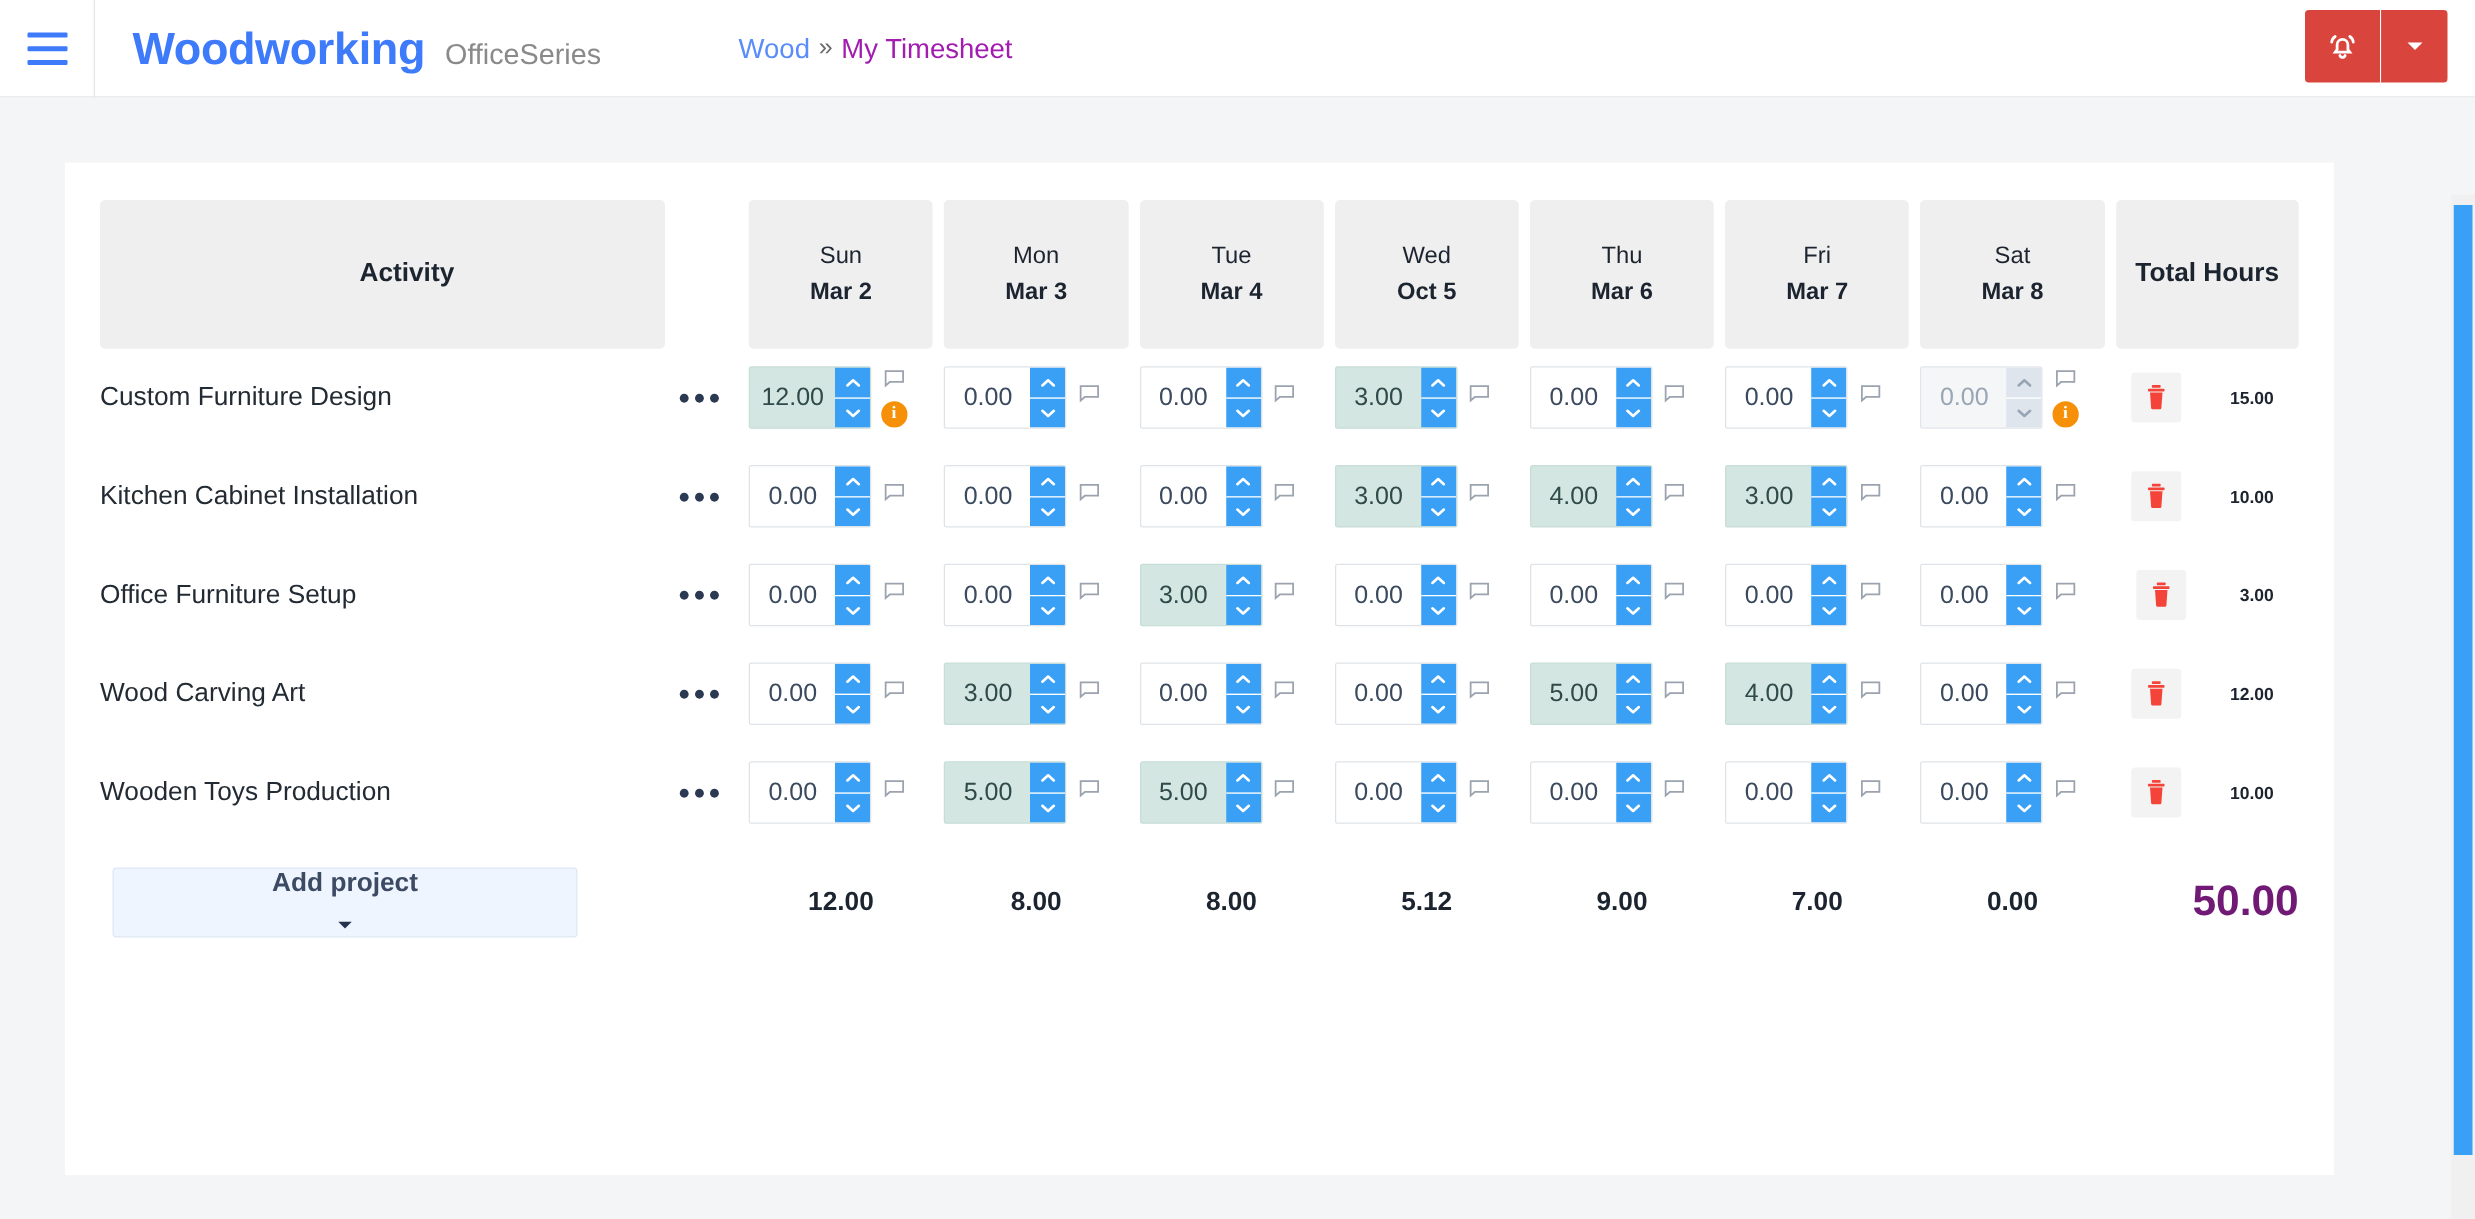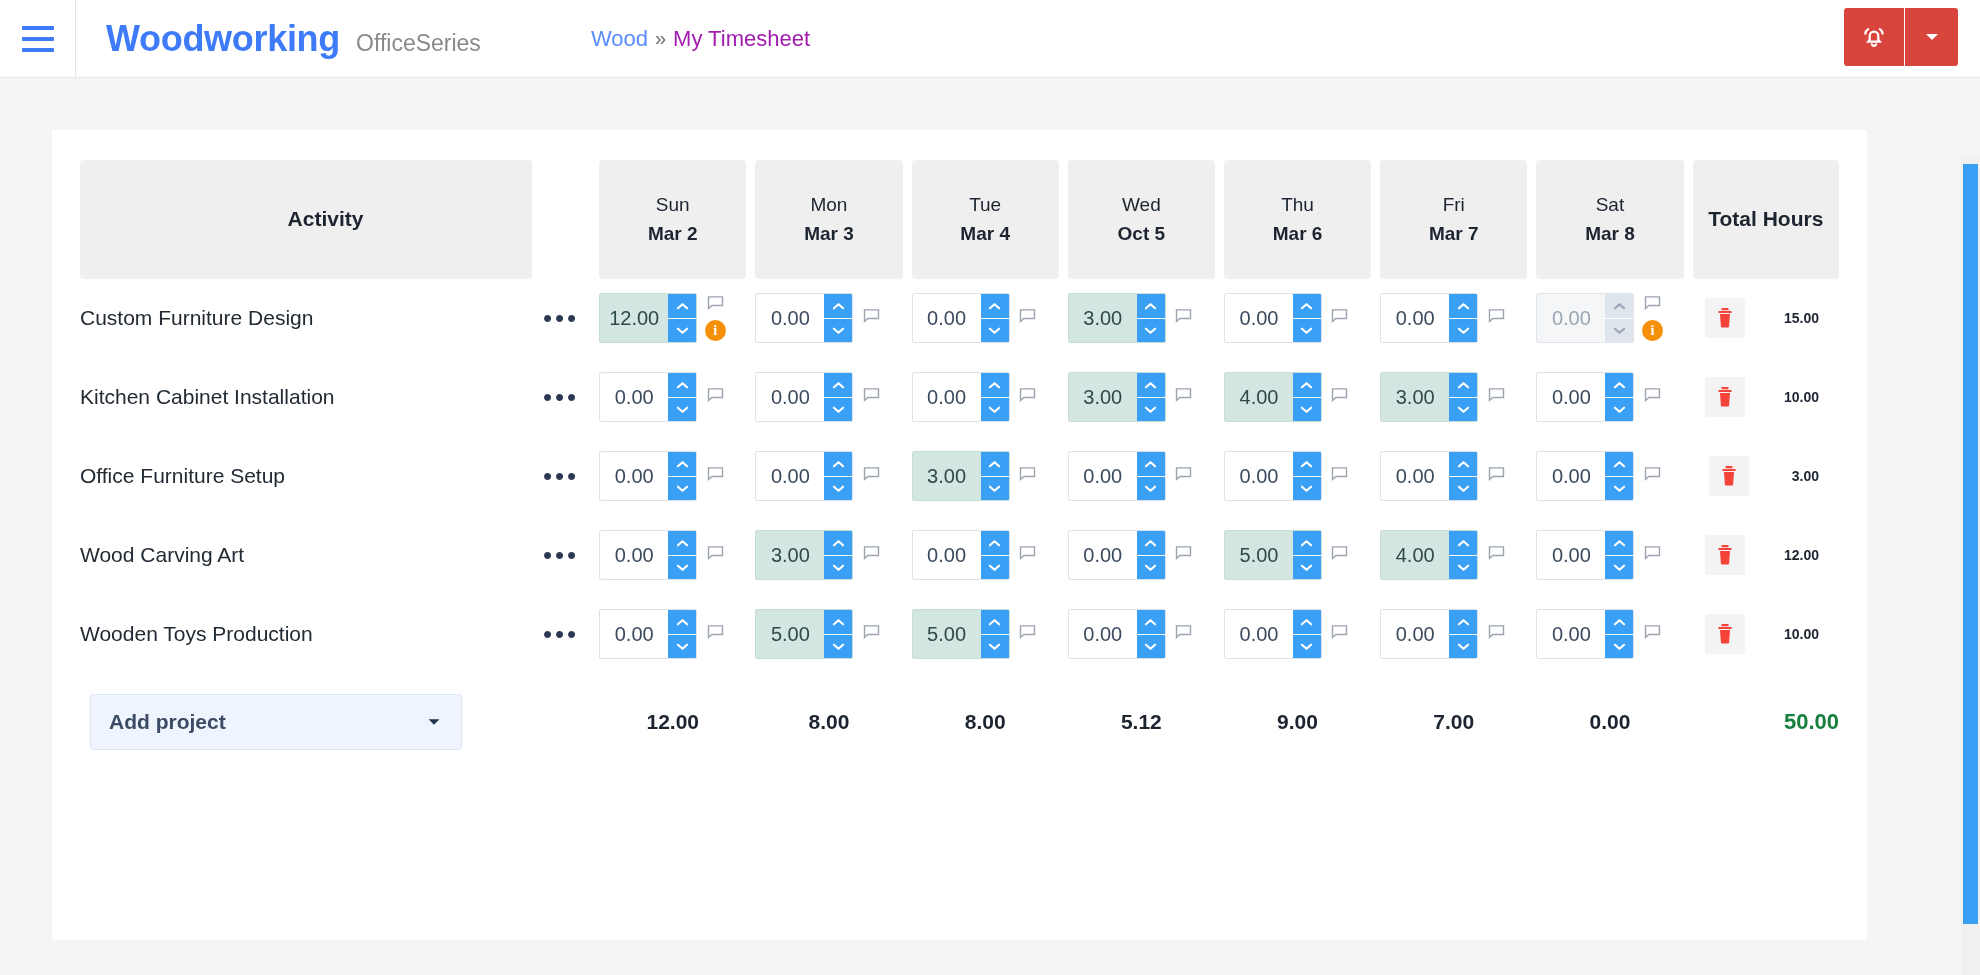--- a/index.html
+++ b/index.html
@@ -166,26 +166,27 @@
   
   .totrow td { height: 96px; vertical-align: middle; padding: 0; }
   .addproj {
     width: 372px; height: 56px;
     background: #eff5fe; border: 1px solid #dde7f5;
     border-radius: 3px;
     display: flex; align-items: center; justify-content: space-between;
     padding: 0 18px;
     cursor: pointer;
     margin-left: 10px;
+    flex-direction: column;
   }
   .addproj .lbl { font-size: 21px; font-weight: bold; color: #3c4a63; }
   .daytotal { text-align: center; font-size: 21px; font-weight: bold;
               color: #1c2430; }
   .grandtotal { text-align: right; padding-right: 20px;
-                font-size: 22px; font-weight: bold; color: #15803d; }
+                font-size: 34px; font-weight: bold; color: #701a75; }
 
   
   .actions {
     display: flex; justify-content: flex-end; gap: 18px;
     margin-top: 40px; padding-right: 20px;
   }
   .btn {
     display: flex; align-items: center; gap: 12px;
     height: 56px; padding: 0 28px;
     border-radius: 5px; border: none;

